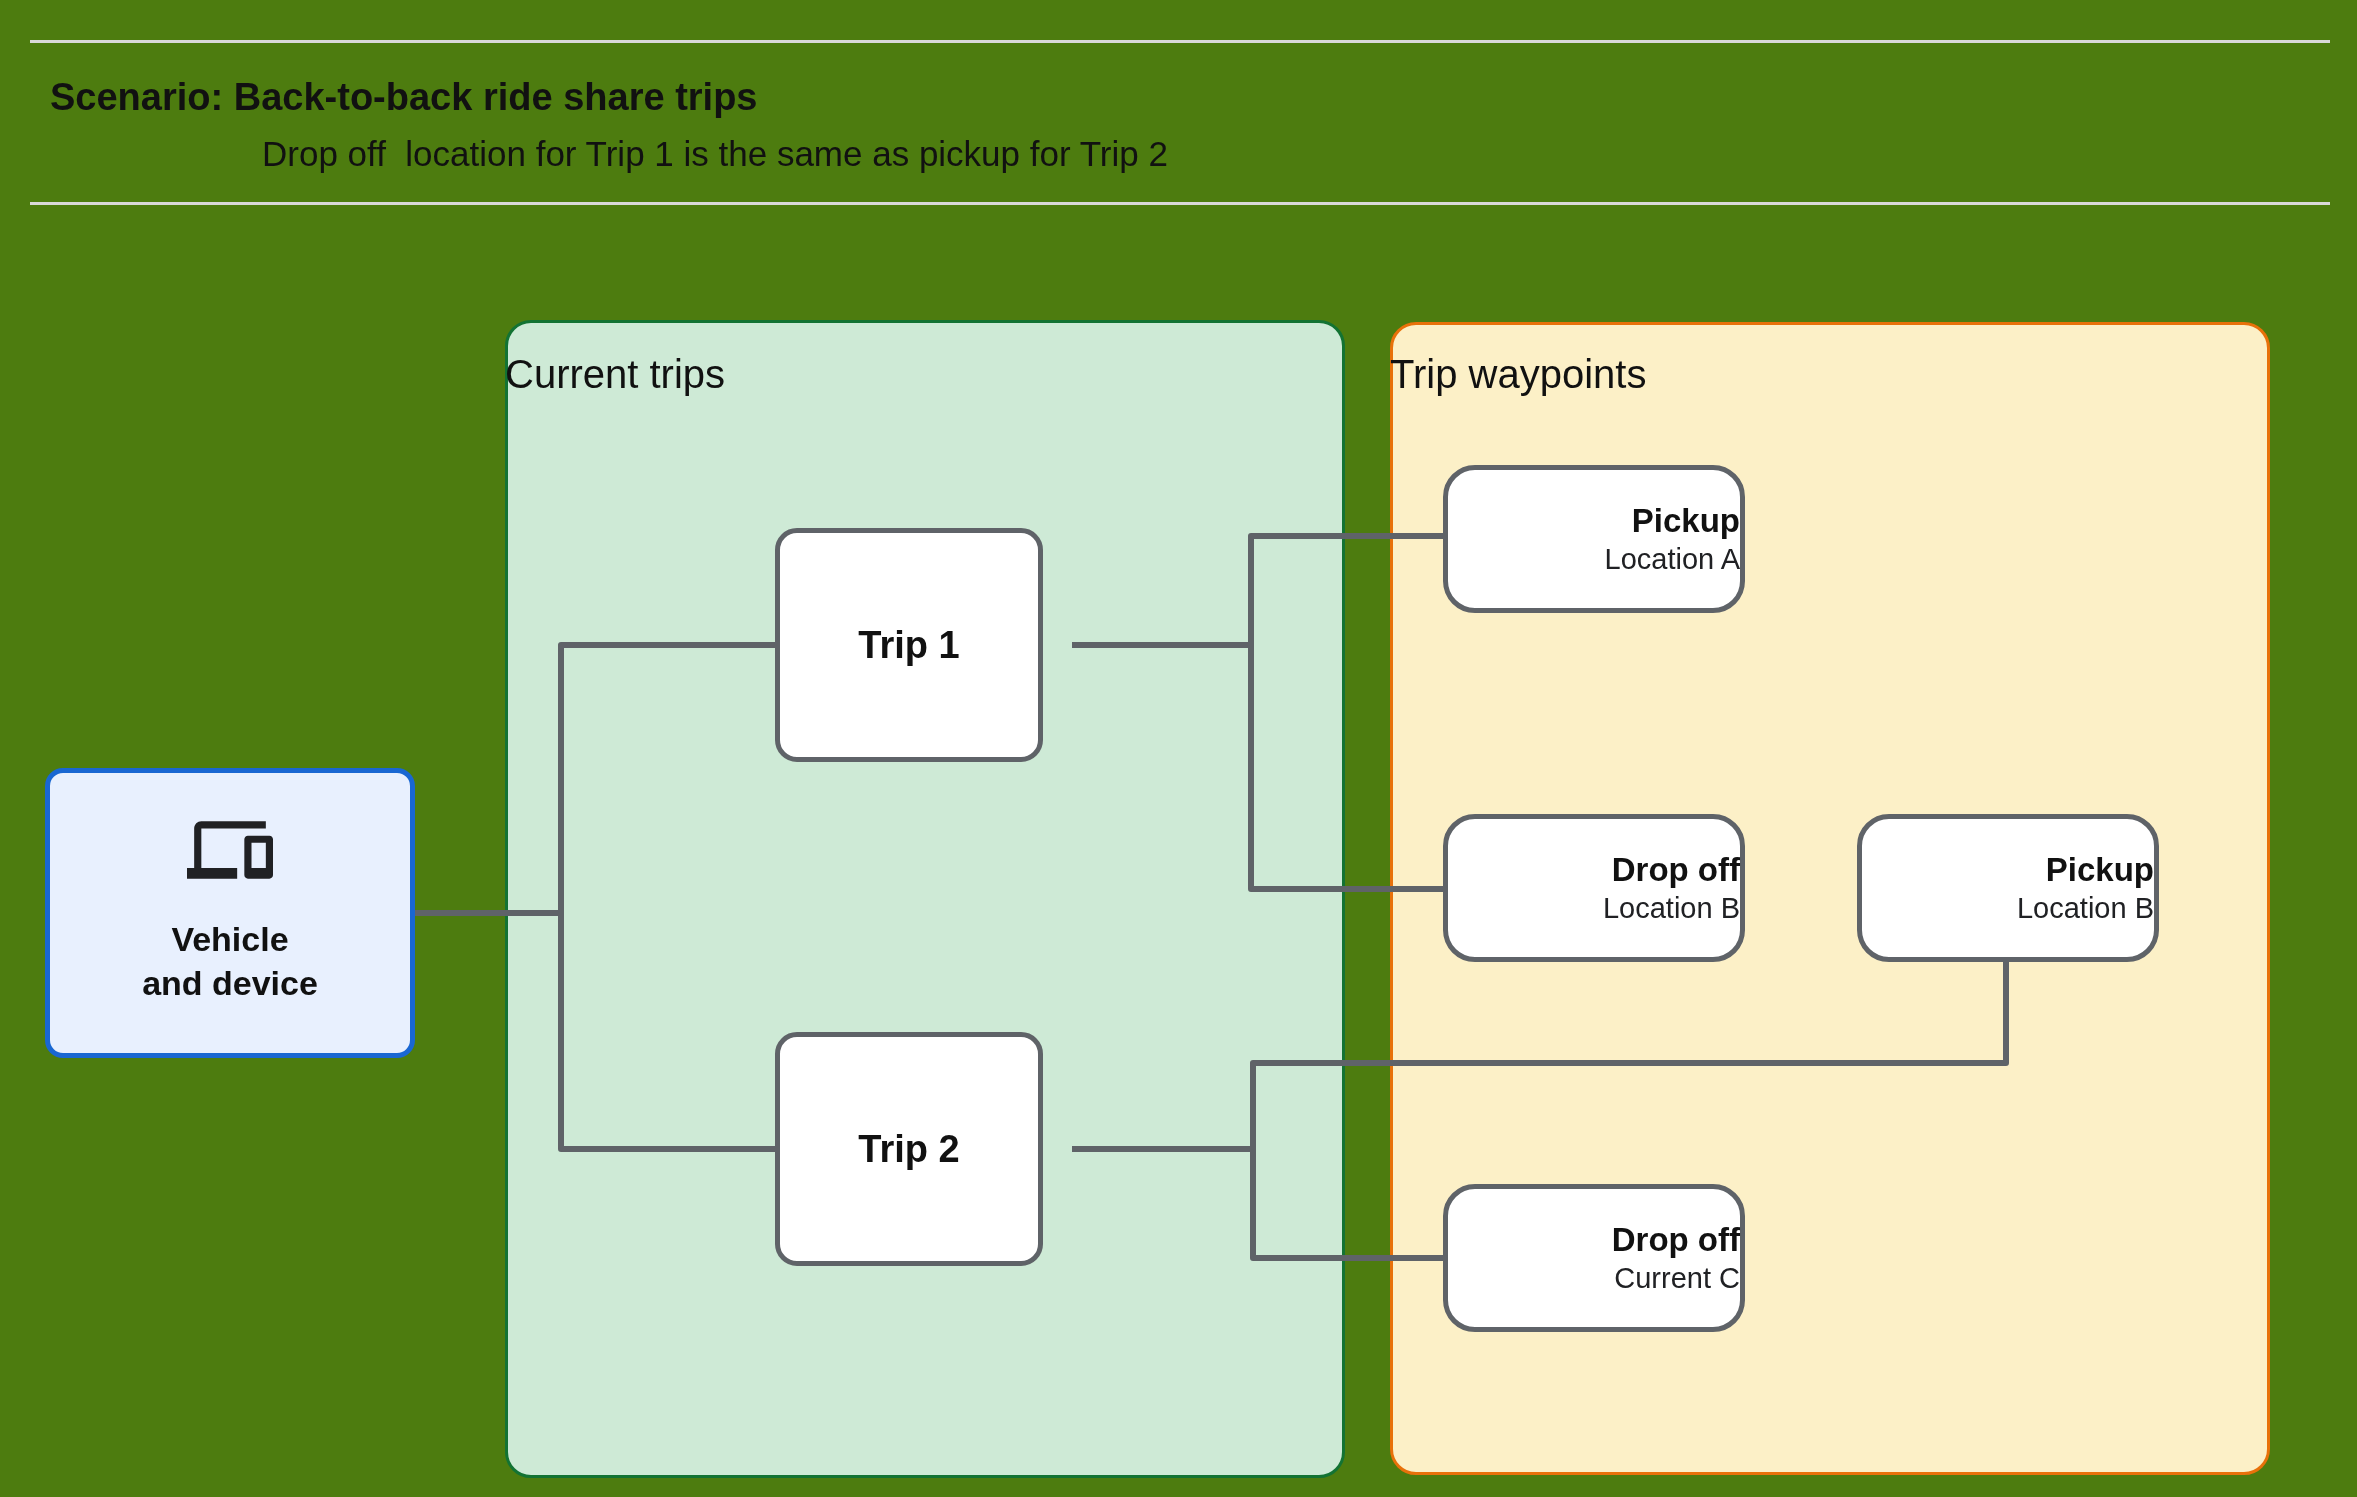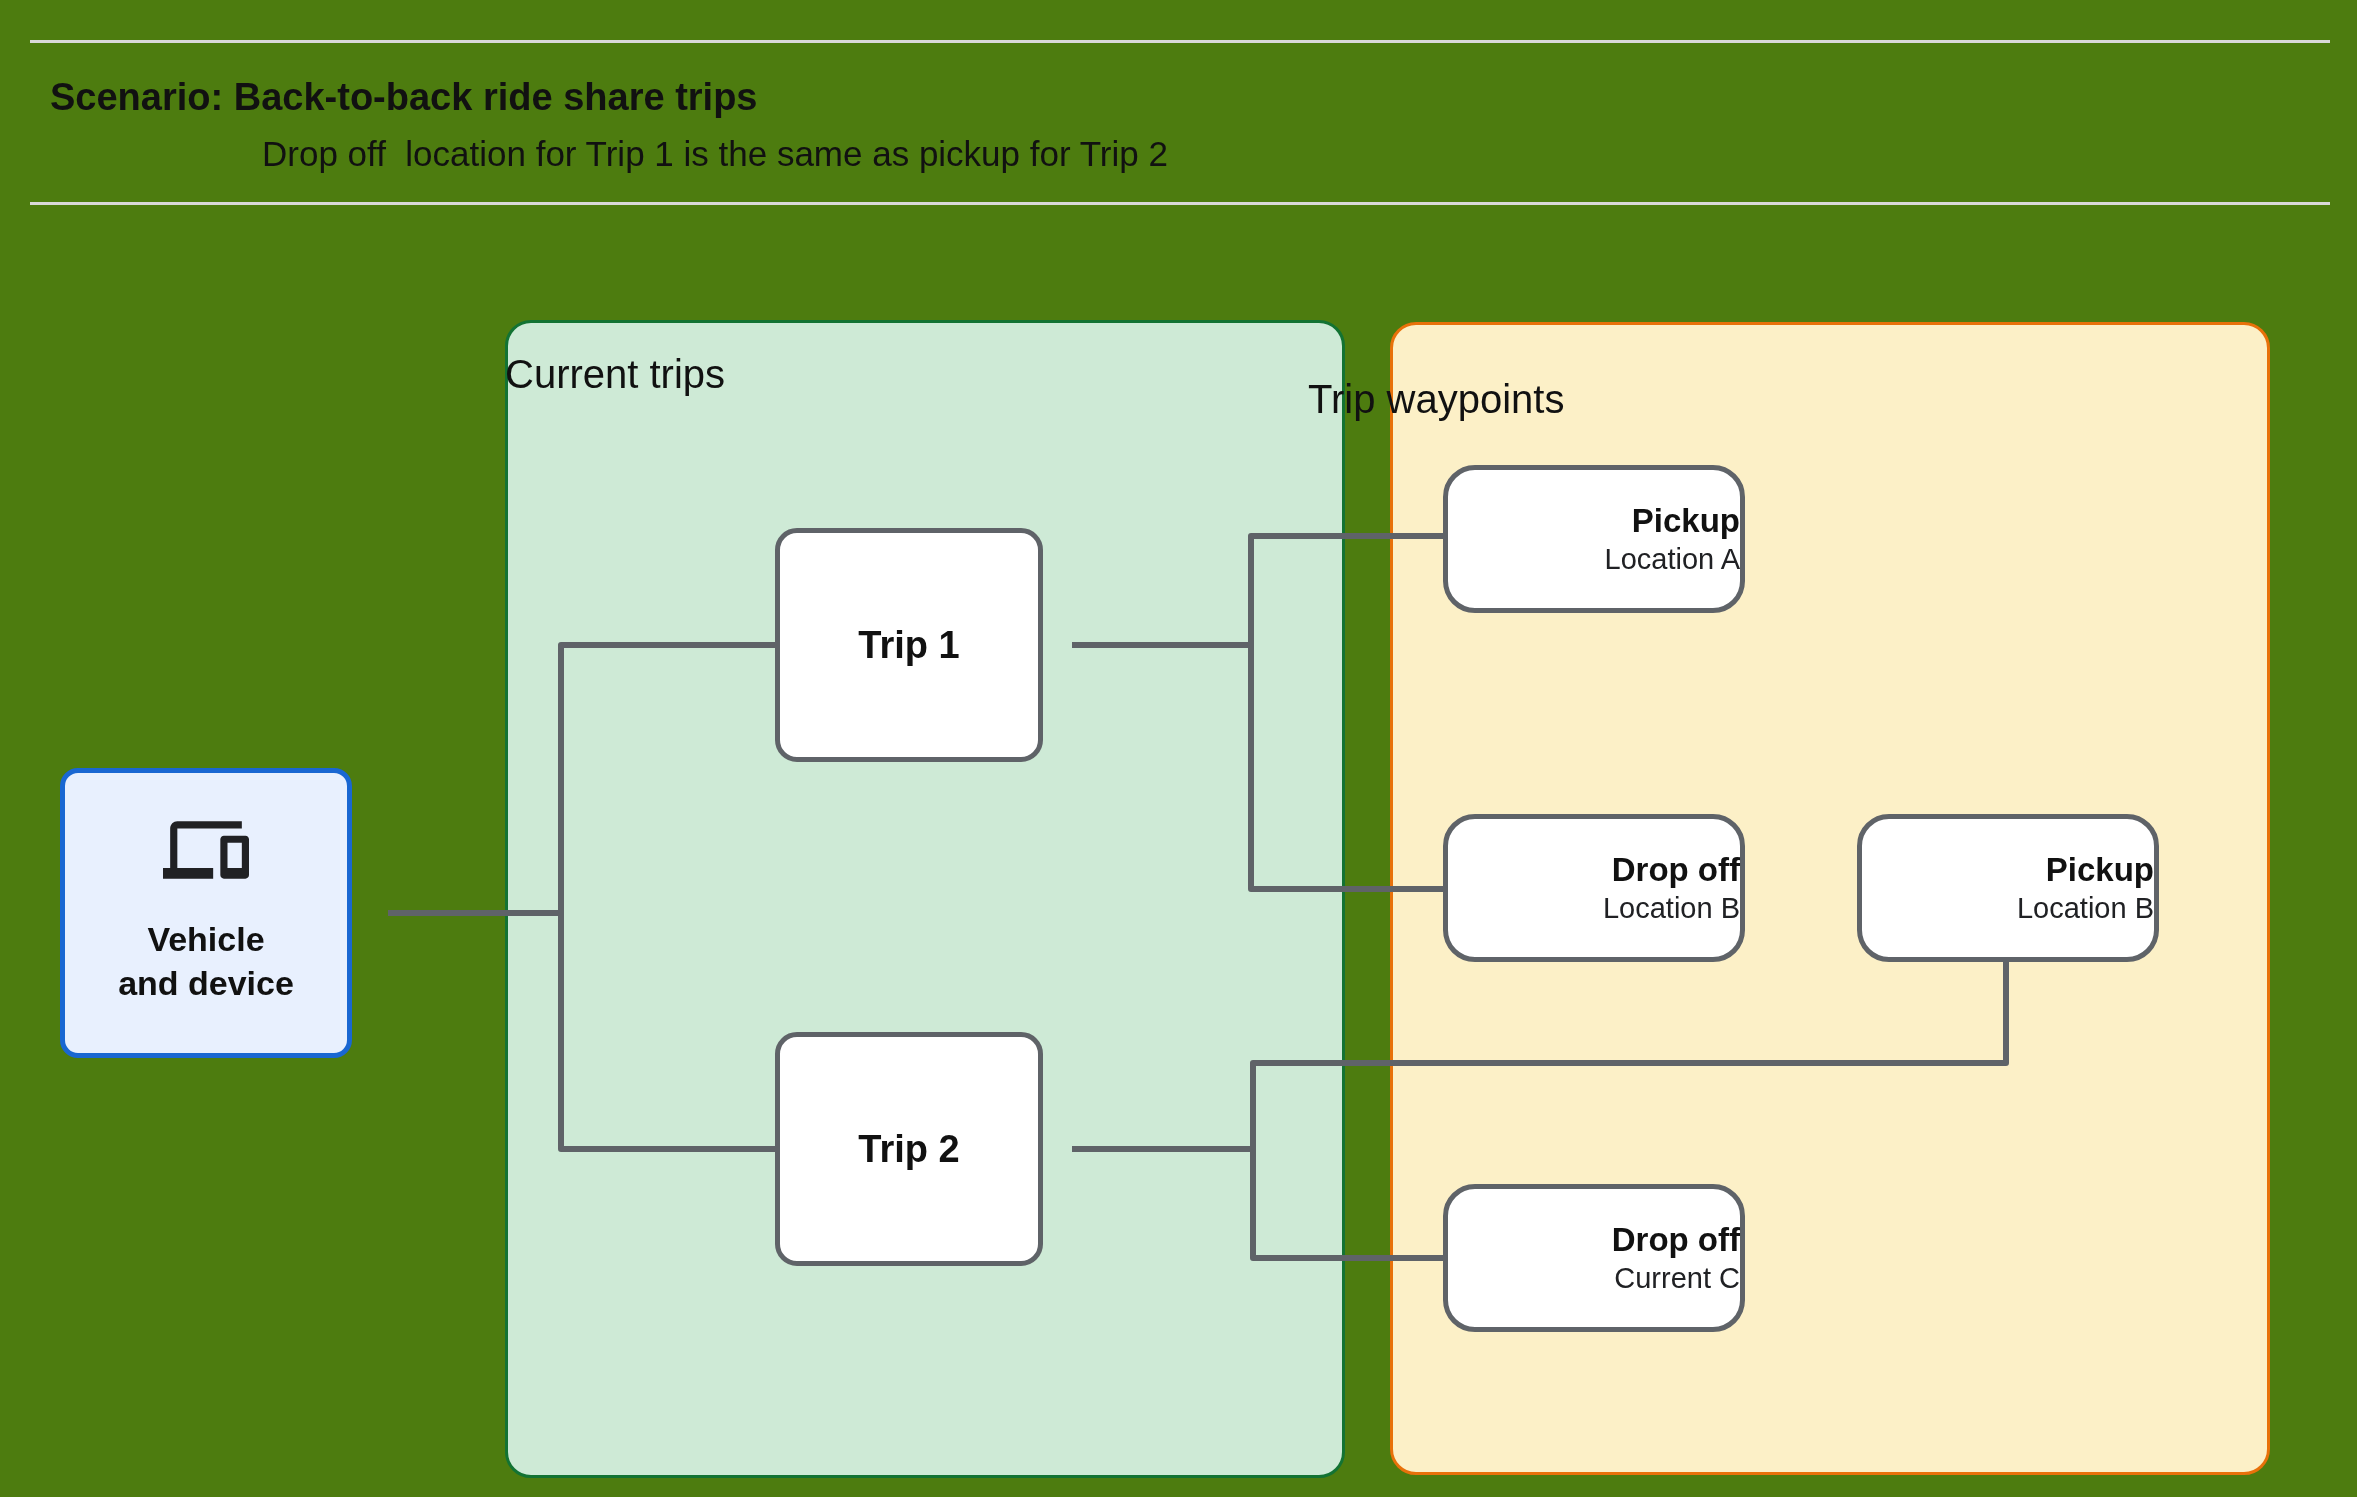--- a/index.html
+++ b/index.html
@@ -20,41 +20,41 @@
   .page-title{position:absolute;left:50px;top:76px;font-size:38px;font-weight:700;color:#111;}
   .page-subtitle{position:absolute;left:262px;top:134px;font-size:35px;font-weight:400;color:#111;white-space:pre-wrap;}
 
   .panel{position:absolute;border-radius:26px;border:3px solid;}
   .panel.green{left:505px;top:320px;width:840px;height:1158px;
     background:var(--current-trips-fill);border-color:var(--current-trips-border);}
   .panel.orange{left:1390px;top:322px;width:880px;height:1153px;
     background:var(--waypoints-fill);border-color:var(--waypoints-border);}
   .panel-title{position:absolute;top:352px;font-size:40px;font-weight:400;color:#111;text-align:left;}
   .panel-title.green-title{left:505px;width:840px;}
-  .panel-title.orange-title{left:1308px;width:832px;margin-top:25px;}
+  .panel-title.orange-title{left:1390px;width:832px;}
 
   svg.connectors{position:absolute;left:0;top:0;}
   svg.connectors path{fill:none;stroke:var(--connector);stroke-width:6px;stroke-linejoin:round;}
 
   .node{position:absolute;background:#ffffff;border:5px solid var(--node-border);
     display:flex;flex-direction:column;align-items:center;justify-content:center;}
   .trip-node{left:775px;width:268px;height:234px;border-radius:22px;}
   .trip-node.trip1{top:528px;}
   .trip-node.trip2{top:1032px;}
   .trip-label{font-size:38px;font-weight:700;color:#111;}
 
   .wp-node{width:302px;height:148px;border-radius:32px;align-items:flex-end;}
   .wp-node.a{left:1443px;top:465px;}
   .wp-node.b-drop{left:1443px;top:814px;}
   .wp-node.b-pick{left:1857px;top:814px;}
   .wp-node.c{left:1443px;top:1184px;}
   .wp-type{font-size:33px;font-weight:700;color:#111;line-height:1.2;}
   .wp-loc{font-size:29px;font-weight:400;color:#202124;line-height:1.25;}
 
-  .vehicle-node{position:absolute;left:60px;top:768px;width:292px;height:290px;
+  .vehicle-node{position:absolute;left:45px;top:768px;width:370px;height:290px;
     background:var(--vehicle-fill);border:5px solid var(--vehicle-border);border-radius:18px;
     display:flex;flex-direction:column;align-items:center;padding-top:34px;}
   .vehicle-label{margin-top:24px;text-align:center;font-size:34px;font-weight:700;color:#111;line-height:1.3;}
 </style>
 </head>
 <body>
 
 <div class="canvas">
 
   <div class="divider top"></div>

